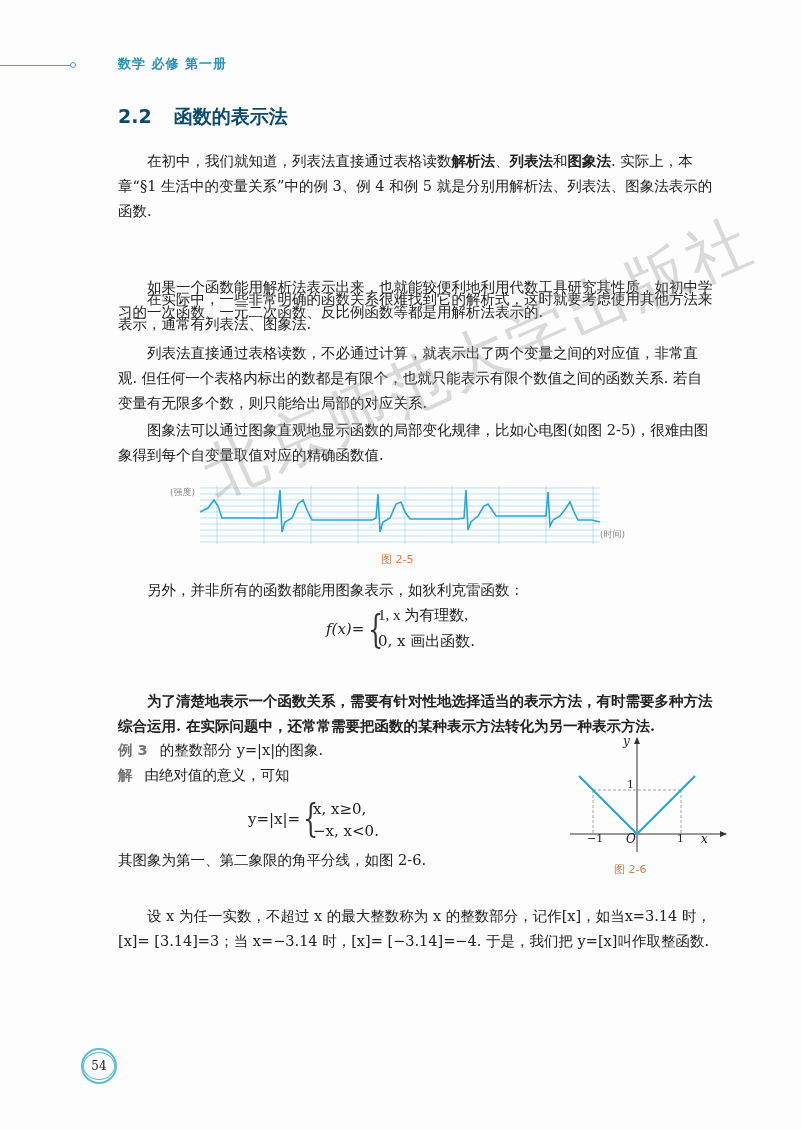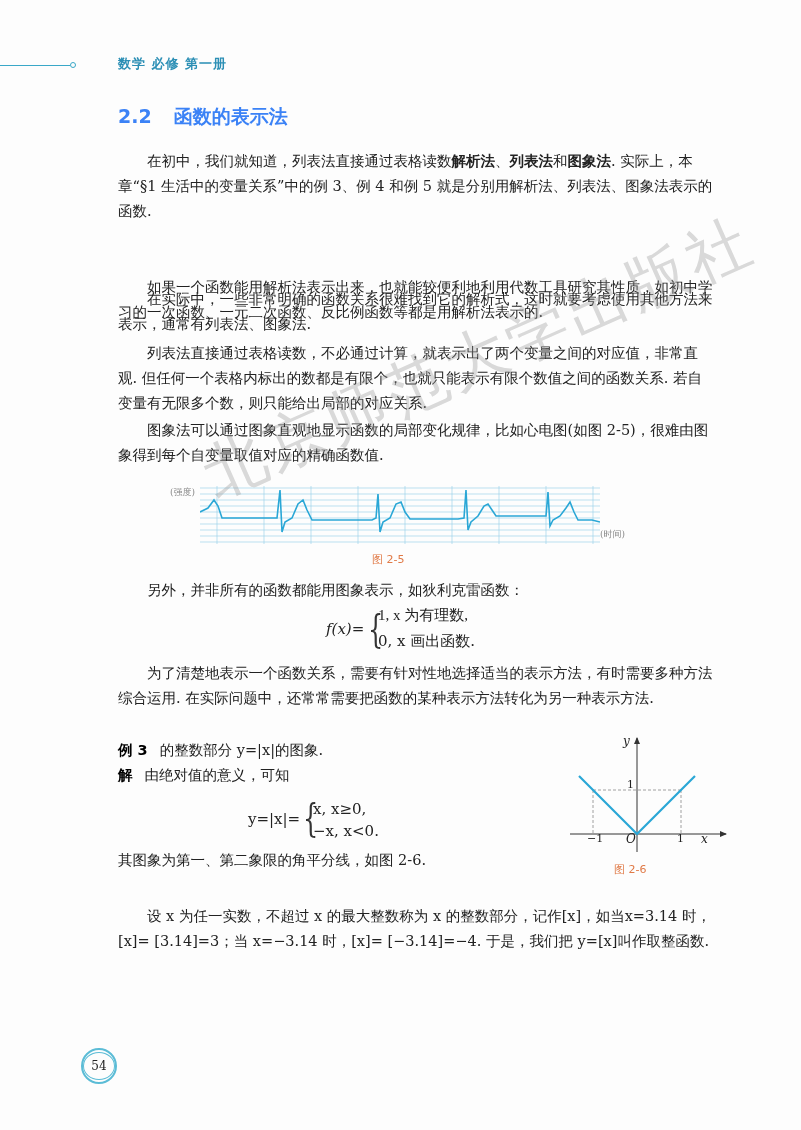--- a/index.html
+++ b/index.html
@@ -3,31 +3,31 @@
 <meta charset="utf-8">
 <style>
   html, body { margin:0; padding:0; }
   body {
     width:801px; height:1130px; background:#fdfdfd; position:relative; overflow:hidden;
     font-family:"DejaVu Serif","Liberation Serif",serif; color:#222;
   }
   .header-line { position:absolute; left:0; top:65px; width:70px; height:1px; background:#3aa8c8; }
   .header-dot { position:absolute; left:70px; top:62px; width:6px; height:6px; border-radius:50%; border:1px solid #3aa8c8; box-sizing:border-box; }
   .header-text { position:absolute; left:82px; top:55px; font-size:13px; font-weight:bold; color:#2c8fb5; font-family:"DejaVu Sans",sans-serif; letter-spacing:1px;margin-left:36px; }
-  .section-title { position:absolute; left:118px; top:104px; font-size:19px; font-weight:bold; color:#3b82f6; font-family:"DejaVu Sans",sans-serif; }
+  .section-title { position:absolute; left:118px; top:104px; font-size:19px; font-weight:bold; color:#0c4a6e; font-family:"DejaVu Sans",sans-serif; }
   .section-title .num { margin-right:22px; }
   .para { position:absolute; left:118px; width:596px; font-size:14.5px; line-height:25px; text-indent:2em; }
   .para.noindent { text-indent:0; }
   .para b { font-weight:bold; }
   .fig5 { position:absolute; left:165px; top:486px; width:470px; height:75px; }
   .fig-cap { position:absolute; font-size:11px; color:#e07a47; font-family:"DejaVu Sans",sans-serif; }
   .fig-axis-label { position:absolute; font-size:9px; color:#888; }
   .formula { position:absolute; font-size:15px; font-style:normal; }
   .brace { position:absolute; font-size:40px; line-height:40px; font-weight:100; color:#333; transform:scaleX(0.6); transform-origin:left center; }
-  .ex-label { color:#000000; font-weight:bold; margin-right:12px; font-family:"DejaVu Sans",sans-serif;text-align:right; }
+  .ex-label { color:#737373; font-weight:bold; margin-right:12px; font-family:"DejaVu Sans",sans-serif;text-align:right; }
   .watermark { position:absolute; left:190px; top:440px; font-size:62px; color:rgba(150,150,150,0.35); transform:rotate(-24deg); transform-origin:left top; font-family:"DejaVu Sans",sans-serif; letter-spacing:4px; white-space:nowrap; pointer-events:none; }
   .pagenum { position:absolute; left:81px; top:1048px; width:36px; height:36px; border-radius:50%; border:2px solid #5bbcd6; box-sizing:border-box; display:flex; align-items:center; justify-content:center; }
   .pagenum-inner { width:40px; height:28px; border-radius:50%; border:1px solid #5bbcd6; box-sizing:border-box; display:flex; align-items:center; justify-content:center; font-size:12px; color:#222; }
   .fig6 { position:absolute; left:560px; top:730px; width:180px; height:130px; }
   i.m { font-style:italic; font-family:"DejaVu Serif",serif; }
 </style>
 </head>
 <body>
 
 <div class="header-line"></div>
@@ -66,30 +66,30 @@
       <line x1="111" y1="0" x2="111" y2="58"></line>
     <line x1="158" y1="0" x2="158" y2="58"></line>
       <line x1="205" y1="0" x2="205" y2="58"></line>
       <line x1="252" y1="0" x2="252" y2="58"></line>
     <line x1="299" y1="0" x2="299" y2="58"></line>
       <line x1="346" y1="0" x2="346" y2="58"></line>
       <line x1="393" y1="0" x2="393" y2="58"></line>
   </g>
   <polyline fill="none" stroke="#2aa7d6" stroke-width="1.6" points="0,26 8,22 14,14 18,20 22,32 40,32 70,32 77,32 80,4 82,46 85,36 92,32 98,18 103,14 107,24 112,34 140,34 160,34 172,34 176,32 178,8 180,46 183,36 190,32 196,18 201,16 205,26 210,33 240,33 258,33 264,32 266,4 268,44 271,36 278,30 284,20 288,18 292,24 296,30 330,30 340,30 346,30 348,6 350,40 353,34 360,30 366,22 370,16 374,26 378,34 392,34 400,36"></polyline>
 </svg>
-<div class="fig-cap" style="left:372px; top:552px;">图 2-5</div>
+<div class="fig-cap" style="left:381px; top:552px;">图 2-5</div>
 
 <div class="para" style="top:578px;">另外，并非所有的函数都能用图象表示，如狄利克雷函数：</div>
 
 <div class="formula" style="left:326px; top:620px;"><i class="m">f(x)=</i></div>
 <div class="brace" style="left:368px; top:608px;">{</div>
 <div class="formula" style="left:378px; top:606px;font-family:Liberation Serif, serif;">1, x 为有理数,</div>
 <div class="formula" style="left:378px; top:632px;">0, x 画出函数.</div>
 
-<div class="para" style="top:661px;">为了清楚地表示一个函数关系，需要有针对性地选择适当的表示方法，有时需要多种方法综合运用. 在实际问题中，还常常需要把函数的某种表示方法转化为另一种表示方法.</div>
+<div class="para" style="top:688px;font-weight:bold;">为了清楚地表示一个函数关系，需要有针对性地选择适当的表示方法，有时需要多种方法综合运用. 在实际问题中，还常常需要把函数的某种表示方法转化为另一种表示方法.</div>
 
 <div class="para noindent" style="top:738px; width:420px;">
   <span class="ex-label">例 3</span><span>的整数部分 y=|x|的图象.</span>
 </div>
 <div class="para noindent" style="top:763px; width:420px;">
   <span class="ex-label">解</span><span>由绝对值的意义，可知</span>
 </div>
 <div class="formula" style="left:248px; top:810px;">y=|x|=</div>
 <div class="brace" style="left:303px; top:797px;">{</div>
 <div class="formula" style="left:313px; top:800px;">x, x≥0,</div>

